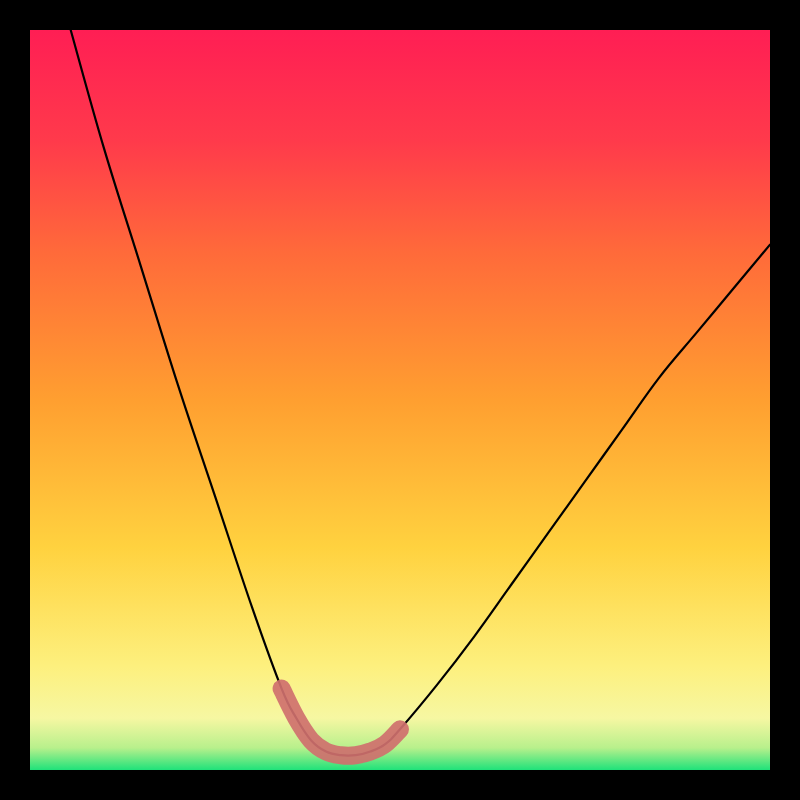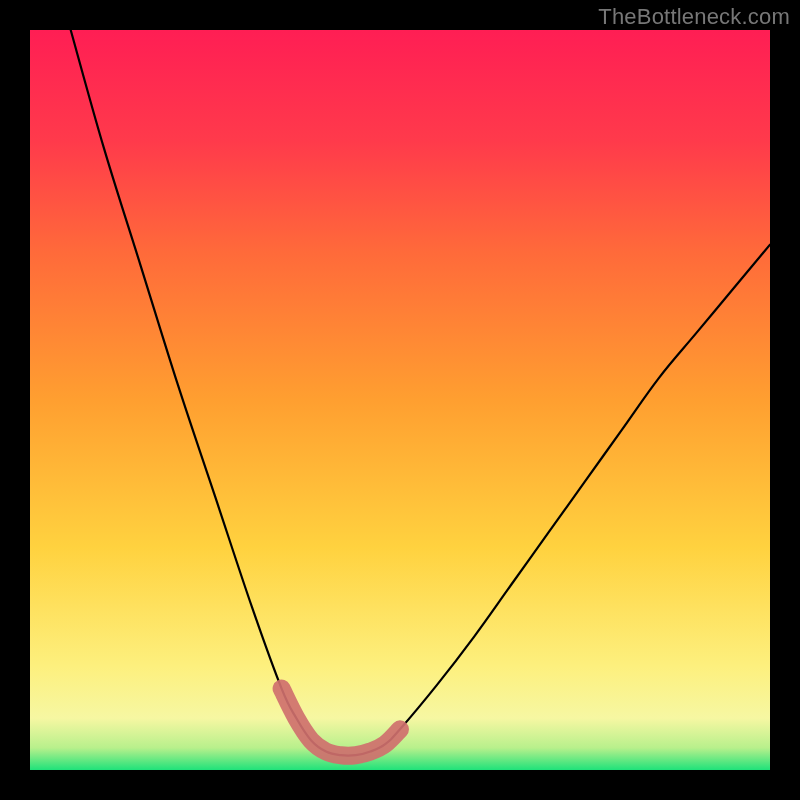--- a/index.html
+++ b/index.html
@@ -34,21 +34,20 @@
     color: #777;
     font-size: 22px;
     font-weight: 500;
     letter-spacing: 0.2px;
   }
 </style>
 </head>
 <body>
 
 <div class="frame">
-  <div class="watermark">TheBottleneck.com</div>
   <svg class="plot" viewBox="0 0 740 740" preserveAspectRatio="none">
     <defs>
       <linearGradient id="bg-grad" x1="0" y1="1" x2="0" y2="0">
           <stop offset="0.0%" stop-color="#1fe27a"></stop>
           <stop offset="3.0%" stop-color="#b8f08c"></stop>
           <stop offset="7.0%" stop-color="#f6f7a2"></stop>
           <stop offset="14.0%" stop-color="#fdf07e"></stop>
           <stop offset="30.0%" stop-color="#ffd23f"></stop>
           <stop offset="50.0%" stop-color="#ff9f30"></stop>
           <stop offset="70.0%" stop-color="#ff6a3a"></stop>

